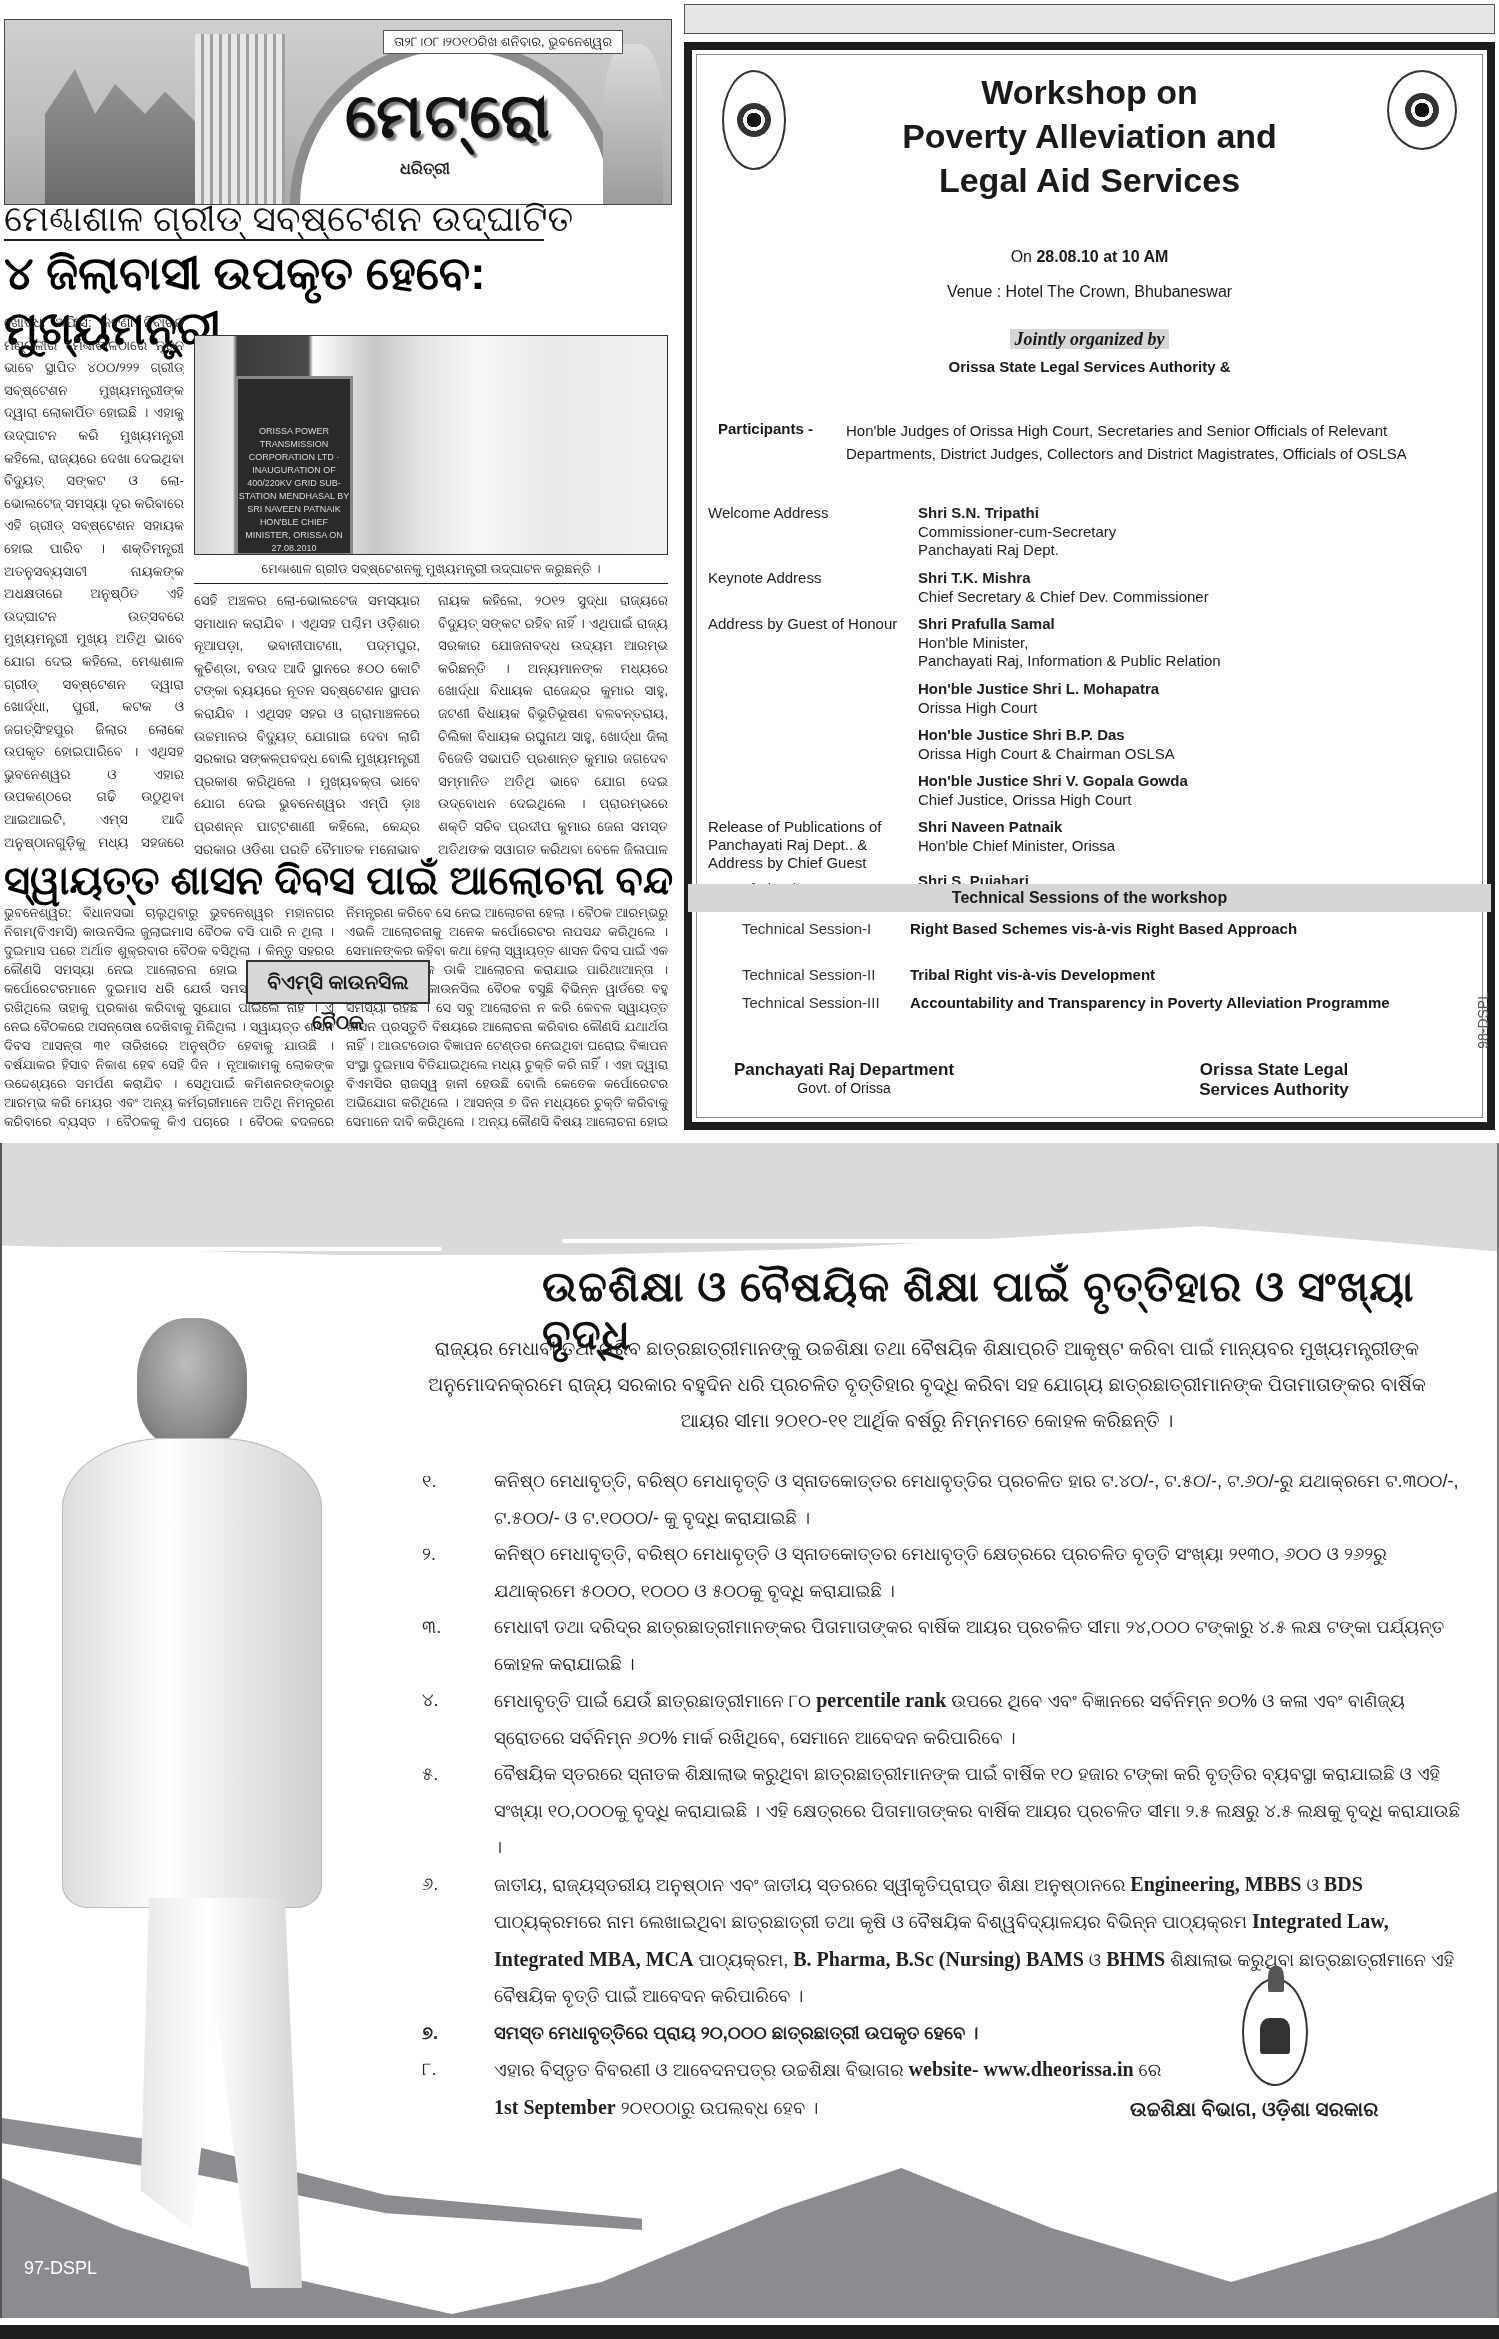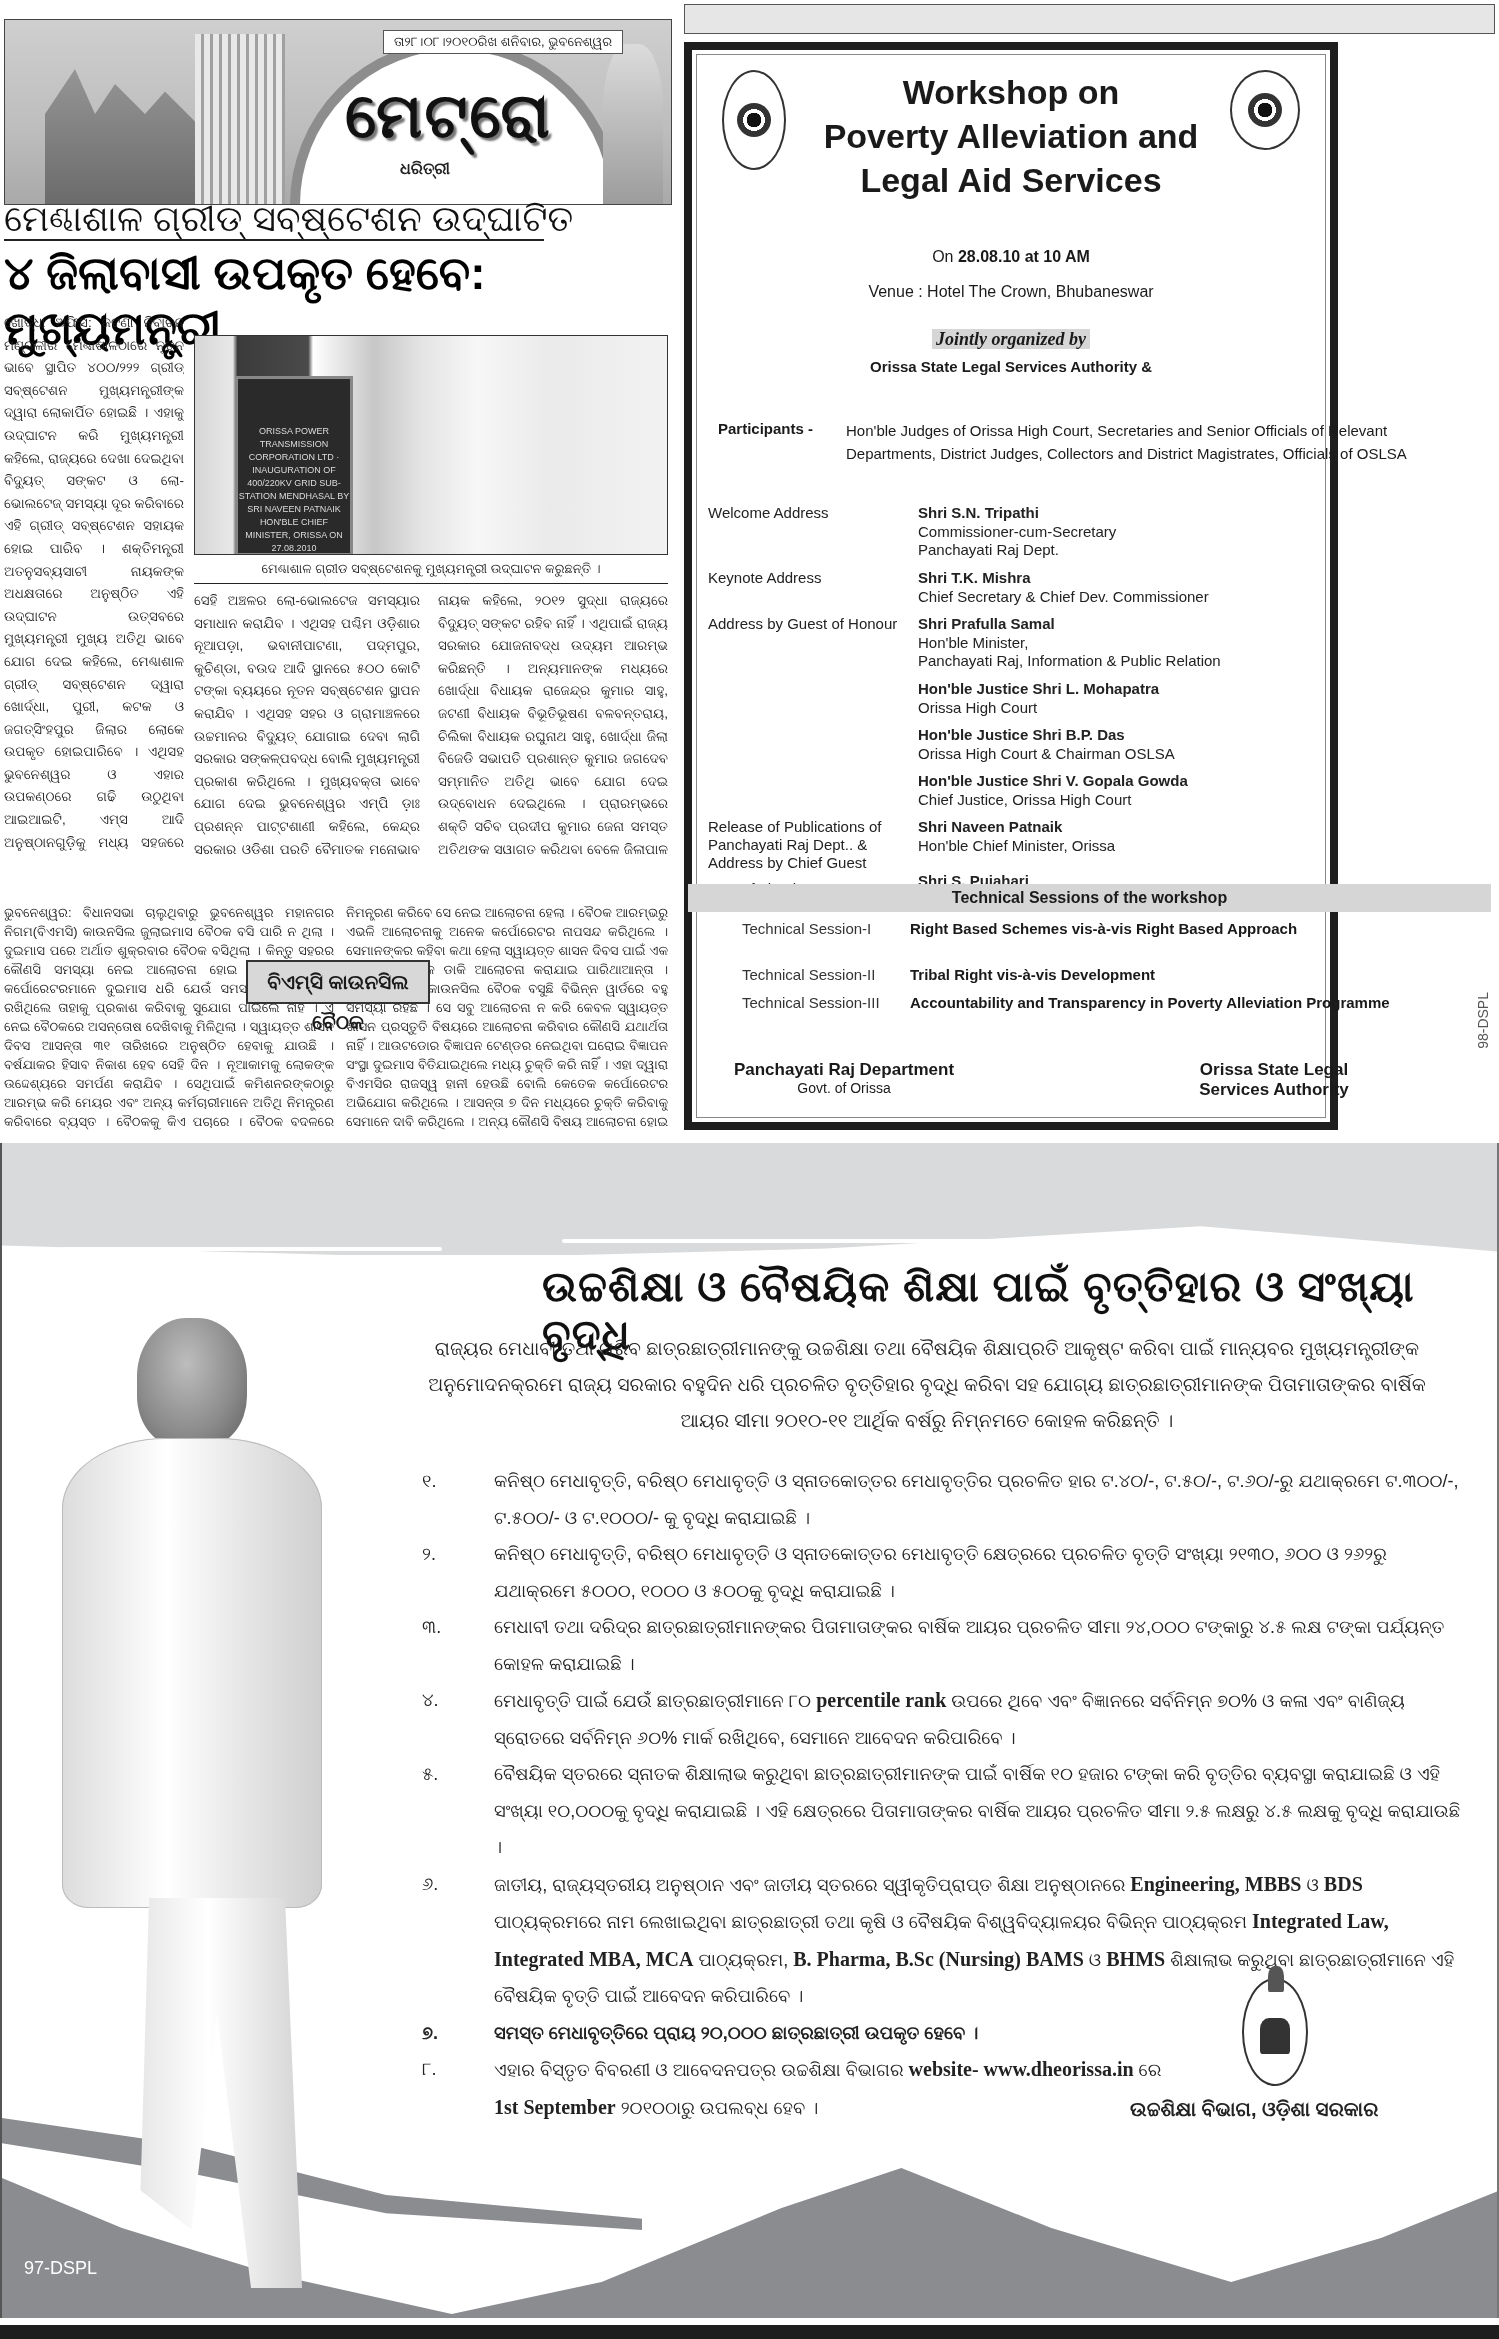--- a/index.html
+++ b/index.html
@@ -36,21 +36,21 @@
     color: #ddd; font-size: 9px; text-align: center; padding-top: 46px; line-height: 13px; }
   .photo-caption { position: absolute; left: 194px; top: 561px; width: 474px; text-align: center; font-size: 13px; }
   .photo-rule { position: absolute; left: 194px; top: 583px; width: 474px; height: 1px; background: #222; }
 
   .headline2 { position: absolute; left: 4px; top: 858px; font-size: 40px; font-weight: bold; color: #000; }
   .pullquote { position: absolute; left: 246px; top: 960px; width: 184px; height: 44px; border: 2px solid #333;
     background: #d8d8d8; font-size: 20px; font-weight: bold; text-align: center; line-height: 40px; }
 
   
   .topstrip { position: absolute; left: 684px; top: 4px; width: 811px; height: 30px; background: #e6e6e6; border: 1px solid #555; }
-  .workshop { position: absolute; left: 684px; top: 42px; width: 654px; height: 1088px; border: 8px solid #1e1e1e; background: #fff; }
+  .workshop { position: absolute; left: 684px; top: 42px; width: 811px; height: 1088px; border: 8px solid #1e1e1e; background: #fff; }
   .workshop .inner { position: absolute; left: 4px; top: 4px; right: 4px; bottom: 4px; border: 1px solid #888; }
   .emblem { position: absolute; width: 64px; height: 100px; border-radius: 50%; border: 2px solid #333; }
   .emblem-l { left: 30px; top: 20px; }
   .emblem-r { right: 30px; top: 20px; width: 70px; height: 80px; }
   .emblem-core { position: absolute; left: 50%; top: 50%; transform: translate(-50%,-50%); width: 34px; height: 34px; border-radius: 50%;
     background: radial-gradient(circle,#111 0 30%, #fff 31% 45%, #333 46% 100%); }
   .ws-title { position: absolute; left: 0; right: 0; top: 20px; text-align: center; font-size: 34px; font-weight: bold; line-height: 44px; color: #1a1a1a; }
   .ws-on { position: absolute; left: 0; right: 0; top: 198px; text-align: center; font-size: 16px; }
   .ws-venue { position: absolute; left: 0; right: 0; top: 233px; text-align: center; font-size: 16px; }
   .ws-jointly { position: absolute; left: 0; right: 0; top: 279px; text-align: center; }
@@ -129,20 +129,21 @@
   <div class="photo-caption">ମେଣ୍ଢାଶାଳ ଗ୍ରୀଡ ସବ୍‌ଷ୍ଟେଶନକୁ ମୁଖ୍ୟମନ୍ତ୍ରୀ ଉଦ୍‌ଘାଟନ କରୁଛନ୍ତି ।</div>
   <div class="photo-rule"></div>
 
   <div class="col" style="left:194px; top:590px; width:226px; height:264px; overflow:hidden;">
     <p>ସେହି ଅଞ୍ଚଳର ଲୋ-ଭୋଲଟେଜ ସମସ୍ୟାର ସମାଧାନ କରାଯିବ । ଏଥିସହ ପଶ୍ଚିମ ଓଡ଼ିଶାର ନୂଆପଡ଼ା, ଭବାନୀପାଟଣା, ପଦ୍ମପୁର, କୁଚିଣ୍ଡା, ବଉଦ ଆଦି ସ୍ଥାନରେ ୫୦୦ କୋଟି ଟଙ୍କା ବ୍ୟୟରେ ନୂତନ ସବ୍‌ଷ୍ଟେଶନ ସ୍ଥାପନ କରାଯିବ । ଏଥିସହ ସହର ଓ ଗ୍ରାମାଞ୍ଚଳରେ ଉଚ୍ଚମାନର ବିଦ୍ୟୁତ୍ ଯୋଗାଇ ଦେବା ଲାଗି ସରକାର ସଙ୍କଳ୍ପବଦ୍ଧ ବୋଲି ମୁଖ୍ୟମନ୍ତ୍ରୀ ପ୍ରକାଶ କରିଥିଲେ । ମୁଖ୍ୟବକ୍ତା ଭାବେ ଯୋଗ ଦେଇ ଭୁବନେଶ୍ୱର ଏମ୍‌ପି ଡ଼ାଃ ପ୍ରଶନ୍ନ ପାଟ୍ଟଶାଣୀ କହିଲେ, କେନ୍ଦ୍ର ସରକାର ଓଡ଼ିଶା ପ୍ରତି ବୈମାତୃକ ମନୋଭାବ ରଖି ପୋସ୍କୋ ଓ ବେଦାନ୍ତ ନେଇ ରାଜ୍ୟ ସରକାରଙ୍କୁ ହଇରାଣ କରୁଛନ୍ତି । ତଥାପି ରାଜ୍ୟର ବୃହତ୍ତର ସ୍ୱାର୍ଥ ଦୃଷ୍ଟିରୁ ଶିଳ୍ପାୟନ ଜରୁରୀ ହେତୁ ନବୀନ ପଟ୍ଟନାୟକ ସରକାର ଏ ଦିଗରେ ଆଗେଇ ଯିବେ । ଶକ୍ତିମନ୍ତ୍ରୀ</p>
   </div>
   <div class="col" style="left:438px; top:590px; width:230px; height:264px; overflow:hidden;">
     <p>ନାୟକ କହିଲେ, ୨୦୧୨ ସୁଦ୍ଧା ରାଜ୍ୟରେ ବିଦ୍ୟୁତ୍ ସଙ୍କଟ ରହିବ ନାହିଁ । ଏଥିପାଇଁ ରାଜ୍ୟ ସରକାର ଯୋଜନାବଦ୍ଧ ଉଦ୍ୟମ ଆରମ୍ଭ କରିଛନ୍ତି । ଅନ୍ୟମାନଙ୍କ ମଧ୍ୟରେ ଖୋର୍ଦ୍ଧା ବିଧାୟକ ରାଜେନ୍ଦ୍ର କୁମାର ସାହୁ, ଜଟଣୀ ବିଧାୟକ ବିଭୂତିଭୂଷଣ ବଳବନ୍ତରାୟ, ଚିଲିକା ବିଧାୟକ ରଘୁନାଥ ସାହୁ, ଖୋର୍ଦ୍ଧା ଜିଲା ବିଜେଡି ସଭାପତି ପ୍ରଶାନ୍ତ କୁମାର ଜଗଦେବ ସମ୍ମାନିତ ଅତିଥି ଭାବେ ଯୋଗ ଦେଇ ଉଦ୍‌ବୋଧନ ଦେଇଥିଲେ । ପ୍ରାରମ୍ଭରେ ଶକ୍ତି ସଚିବ ପ୍ରଦୀପ କୁମାର ଜେନା ସମସ୍ତ ଅତିଥିଙ୍କୁ ସ୍ୱାଗତ କରିଥିବା ବେଳେ ଜିଲାପାଳ ହୃଷିକେଶ ତ୍ରିପାଠୀ ଧନ୍ୟବାଦ ଦେଇଥିଲେ । ଏହି ଅବସରରେ କେତେକ ହିତାଧିକାରୀଙ୍କୁ ଇନ୍ଦିରାଆବାସ ଓ ମୋ କୁଡ଼ିଆ ଯୋଜନାରେ କାର୍ଯ୍ୟାଦେଶ ଦିଆଯାଇଥିବା ବେଳେ କେତେକଙ୍କୁ ଟ୍ରାଏ ସାଇକେଲ ପ୍ରଦାନ କରାଯାଇଥିଲା ।</p>
   </div>
 
+  <h2 class="headline2">ସ୍ୱାୟତ୍ତ ଶାସନ ଦିବସ ପାଇଁ ଆଲୋଚନା ବନ୍ଦ</h2>
 
   <div class="col" style="left:4px; top:903px; width:330px; height:228px; overflow:hidden; font-size:13px; line-height:19px;">
     <p>ଭୁବନେଶ୍ୱର: ବିଧାନସଭା ଚାଲୁଥିବାରୁ ଭୁବନେଶ୍ୱର ମହାନଗର ନିଗମ(ବିଏମସି) କାଉନସିଲ ଜୁଲାଇମାସ ବୈଠକ ବସି ପାରି ନ ଥିଲା । ଦୁଇମାସ ପରେ ଅର୍ଥାତ ଶୁକ୍ରବାର ବୈଠକ ବସିଥିଲା । କିନ୍ତୁ ସହରର କୌଣସି ସମସ୍ୟା ନେଇ ଆଲୋଚନା ହୋଇ ପାରିଲା ନାହିଁ । କର୍ପୋରେଟରମାନେ ଦୁଇମାସ ଧରି ଯେଉଁ ସମସ୍ୟା ମନ ଭିତରେ ରଖିଥିଲେ ତାହାକୁ ପ୍ରକାଶ କରିବାକୁ ସୁଯୋଗ ପାଇଲେ ନାହିଁ । ଏ ନେଇ ବୈଠକରେ ଅସନ୍ତୋଷ ଦେଖିବାକୁ ମିଳିଥିଲା । ସ୍ୱାୟତ୍ତ ଶାସନ ଦିବସ ଆସନ୍ତା ୩୧ ତାରିଖରେ ଅନୁଷ୍ଠିତ ହେବାକୁ ଯାଉଛି । ବର୍ଷଯାକର ହିସାବ ନିକାଶ ହେବ ସେହି ଦିନ । ନୂଆକାମକୁ ଲୋକଙ୍କ ଉଦ୍ଦେଶ୍ୟରେ ସମର୍ପଣ କରାଯିବ । ସେଥିପାଇଁ କମିଶନରଙ୍କଠାରୁ ଆରମ୍ଭ କରି ମେୟର ଏବଂ ଅନ୍ୟ କର୍ମଚାରୀମାନେ ଅତିଥି ନିମନ୍ତ୍ରଣ କରିବାରେ ବ୍ୟସ୍ତ । ବୈଠକକୁ କିଏ ପଚାରେ । ବୈଠକ ବଦଳରେ ସ୍ୱାୟତ୍ତ ଶାସନ ଦିବସ କେମିତି ଭଲରେ ହେବ । କେଉଁ ଅଫିସର ଏବଂ କେଉଁ କର୍ପୋରେଟର କେଉଁ ଅତିଥିଙ୍କୁ</p>
   </div>
   <div class="col" style="left:346px; top:903px; width:322px; height:228px; overflow:hidden; font-size:13px; line-height:19px;">
     <p>ନିମନ୍ତ୍ରଣ କରିବେ ସେ ନେଇ ଆଲୋଚନା ହେଲା । ବୈଠକ ଆରମ୍ଭରୁ ଏଭଳି ଆଲୋଚନାକୁ ଅନେକ କର୍ପୋରେଟର ନାପସନ୍ଦ କରିଥିଲେ । ସେମାନଙ୍କର କହିବା କଥା ହେଲା ସ୍ୱାୟତ୍ତ ଶାସନ ଦିବସ ପାଇଁ ଏକ ପ୍ରସ୍ତୁତି ବୈଠକ ଡାକି ଆଲୋଚନା କରାଯାଇ ପାରିଥାଆନ୍ତା । ଦୁଇମାସ ପରେ କାଉନସିଲ ବୈଠକ ବସୁଛି ବିଭିନ୍ନ ୱାର୍ଡରେ ବହୁ ସମସ୍ୟା ରହିଛି । ସେ ସବୁ ଆଲୋଚନା ନ କରି କେବଳ ସ୍ୱାୟତ୍ତ ଶାସନ ପ୍ରସ୍ତୁତି ବିଷୟରେ ଆଲୋଚନା କରିବାର କୌଣସି ଯଥାର୍ଥତା ନାହିଁ । ଆଉଟଡୋର ବିଜ୍ଞାପନ ଟେଣ୍ଡର ନେଇଥିବା ଘରୋଇ ବିଜ୍ଞାପନ ସଂସ୍ଥା ଦୁଇମାସ ବିତିଯାଇଥିଲେ ମଧ୍ୟ ଚୁକ୍ତି କରି ନାହିଁ । ଏହା ଦ୍ୱାରା ବିଏମସିର ରାଜସ୍ୱ ହାନୀ ହେଉଛି ବୋଲି କେତେକ କର୍ପୋରେଟର ଅଭିଯୋଗ କରିଥିଲେ । ଆସନ୍ତା ୭ ଦିନ ମଧ୍ୟରେ ଚୁକ୍ତି କରିବାକୁ ସେମାନେ ଦାବି କରିଥିଲେ । ଅନ୍ୟ କୌଣସି ବିଷୟ ଆଲୋଚନା ହୋଇ ନ ପାରିବାରୁ କାଉନସିଲ ବୈଠକ ମଧ୍ୟାହ୍ନ ୧ଟା ୧୫ ମିନିଟରେ ଶେଷ ହୋଇଥିଲା ।</p>
   </div>
   <div class="pullquote">ବିଏମ୍‌ସି କାଉନସିଲ ବୈଠକ</div>
 </section>
 

